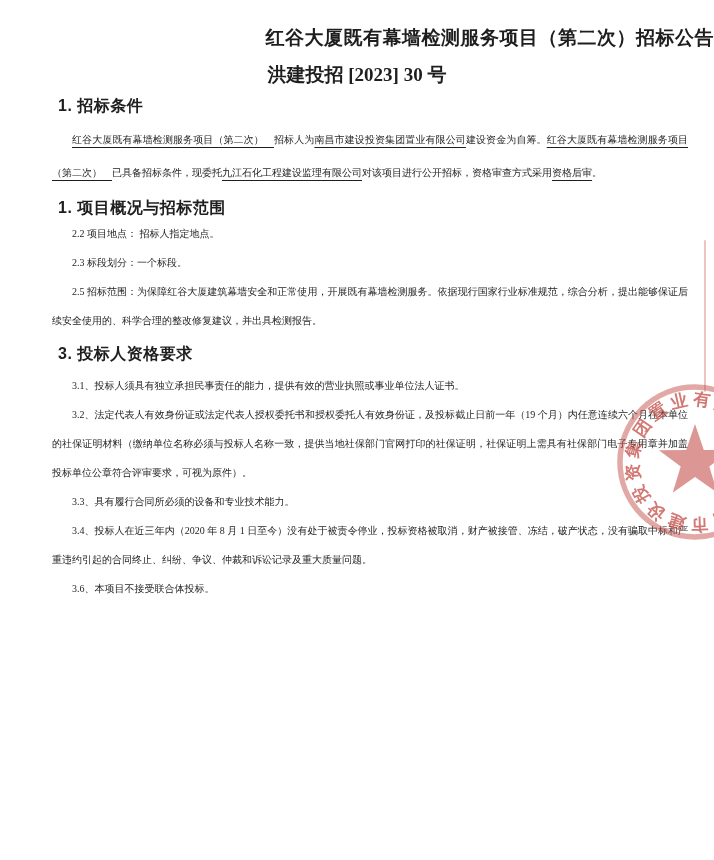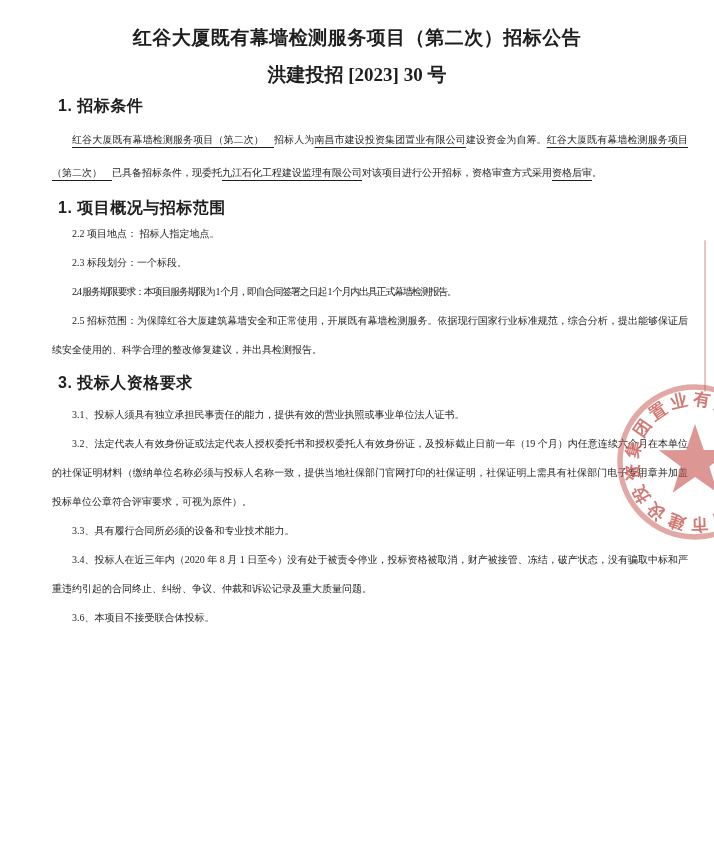--- a/index.html
+++ b/index.html
@@ -7,21 +7,21 @@
     position:relative;
     width:714px;height:860px;
     margin:0 auto;
     background:#ffffff;
     overflow:hidden;
     font-family:"Liberation Serif","DejaVu Serif",serif;
     color:#1e1e1e;
   }
   .content{padding:26px 26px 0 52px;}
   .full-center{margin-left:-52px;margin-right:-26px;text-align:center;}
-  .title{font-size:19px;line-height:24px;font-weight:700;letter-spacing:.5px;}
+  .title{font-size:19px;line-height:24px;font-weight:700;letter-spacing:.5px;text-align:right;}
   .docno{font-size:19px;line-height:24px;font-weight:700;margin-top:13px;}
   .sec-heading{
     font-family:"Liberation Sans","DejaVu Sans",sans-serif;
     font-size:16px;line-height:22px;font-weight:700;
     margin:8px 0 0 6px;letter-spacing:.5px;
   }
   .sec-heading.first{}
   p.body{
     margin:0;font-size:10px;line-height:29px;
     text-align:justify;text-justify:inter-ideograph;
@@ -53,21 +53,20 @@
 
     <div class="title full-center">红谷大厦既有幕墙检测服务项目（第二次）招标公告</div>
     <div class="docno full-center">洪建投招 [2023] 30 号</div>
 
     <div class="sec-heading first">1. 招标条件</div>
     <p class="body lead"><span class="u">红谷大厦既有幕墙检测服务项目（第二次）　</span><span>招标人为</span><span class="u">南昌市建设投资集团置业有限公司</span><span>建设资金为自筹。</span><span class="u">红谷大厦既有幕墙检测服务项目（第二次）　</span><span>已具备招标条件，现委托</span><span class="u">九江石化工程建设监理有限公司</span><span>对该项目进行公开招标，资格审查方式采用</span><span class="u">资格后审</span><span>。</span></p>
 
     <div class="sec-heading">1. 项目概况与招标范围</div>
     <p class="body">2.2 项目地点： 招标人指定地点。</p>
     <p class="body">2.3 标段划分：一个标段。</p>
-    <p class="body tight">2.4 服务期限要求：本项目服务期限为 1 个月，即自合同签署之日起 1 个月内出具正式幕墙检测报告。</p>
     <p class="body">2.5 招标范围：为保障红谷大厦建筑幕墙安全和正常使用，开展既有幕墙检测服务。依据现行国家行业标准规范，综合分析，提出能够保证后续安全使用的、科学合理的整改修复建议，并出具检测报告。</p>
 
     <div class="sec-heading">3. 投标人资格要求</div>
     <p class="body mt6">3.1、投标人须具有独立承担民事责任的能力，提供有效的营业执照或事业单位法人证书。</p>
     <p class="body">3.2、法定代表人有效身份证或法定代表人授权委托书和授权委托人有效身份证，及投标截止日前一年（19 个月）内任意连续六个月在本单位的社保证明材料（缴纳单位名称必须与投标人名称一致，提供当地社保部门官网打印的社保证明，社保证明上需具有社保部门电子专用章并加盖投标单位公章符合评审要求，可视为原件）。</p>
     <p class="body">3.3、具有履行合同所必须的设备和专业技术能力。</p>
     <p class="body">3.4、投标人在近三年内（2020 年 8 月 1 日至今）没有处于被责令停业，投标资格被取消，财产被接管、冻结，破产状态，没有骗取中标和严重违约引起的合同终止、纠纷、争议、仲裁和诉讼记录及重大质量问题。</p>
     <p class="body">3.6、本项目不接受联合体投标。</p>
   </div>
 

